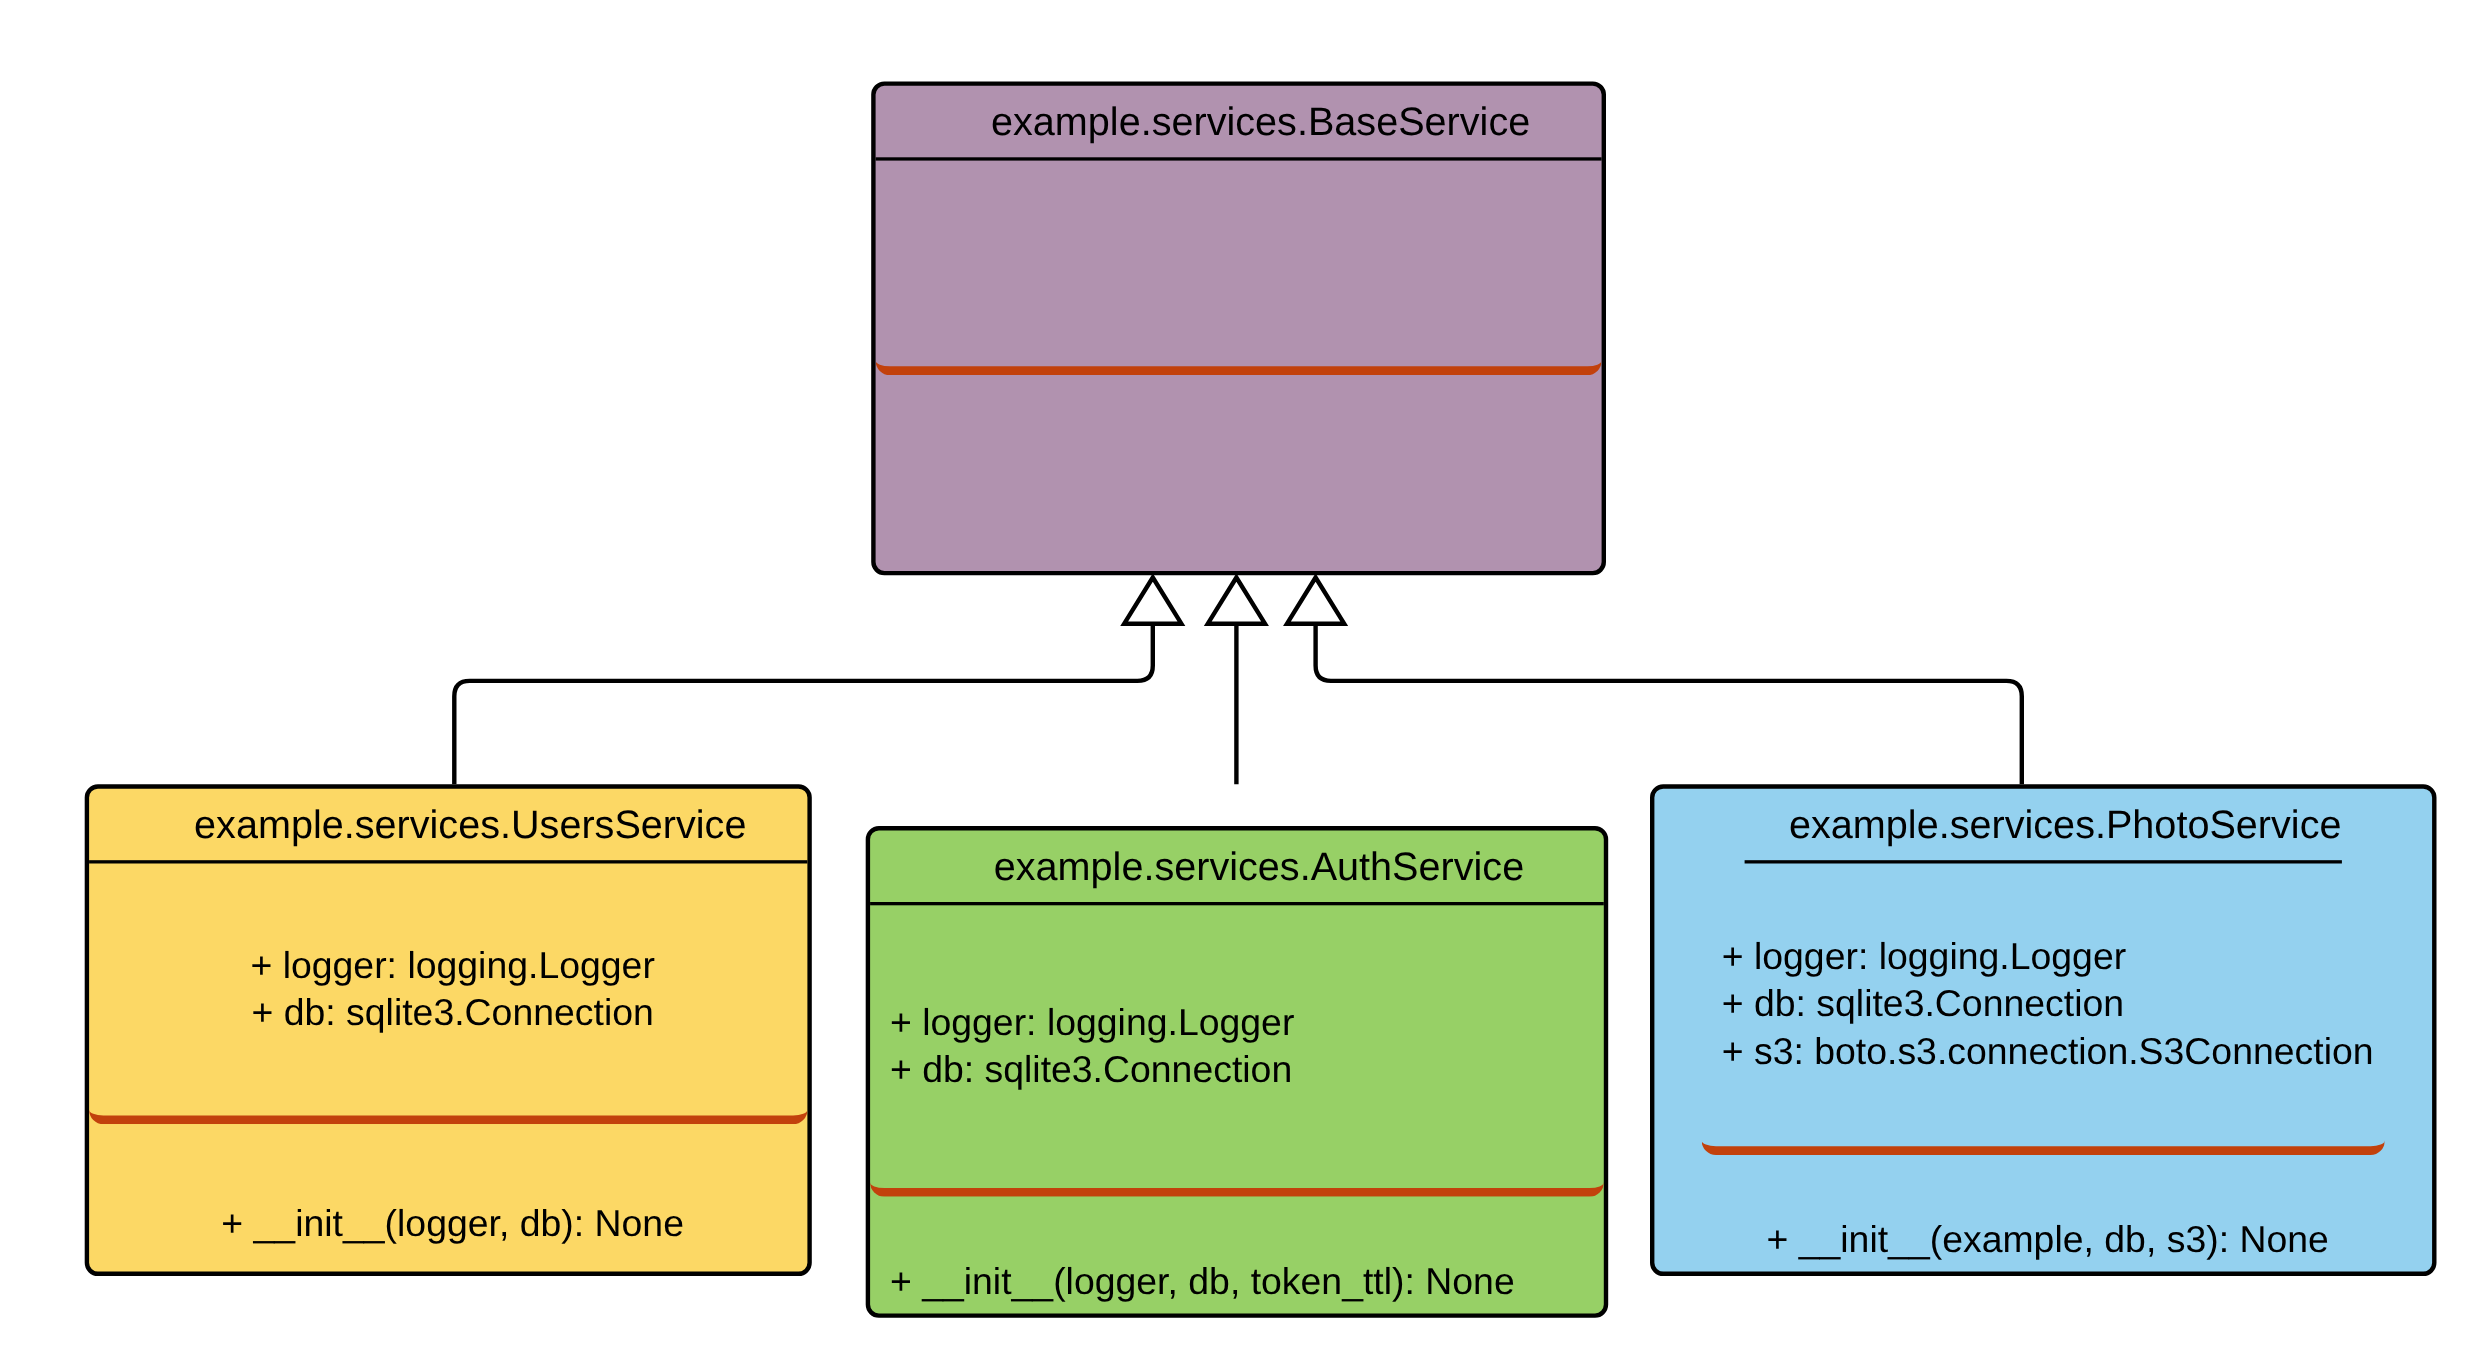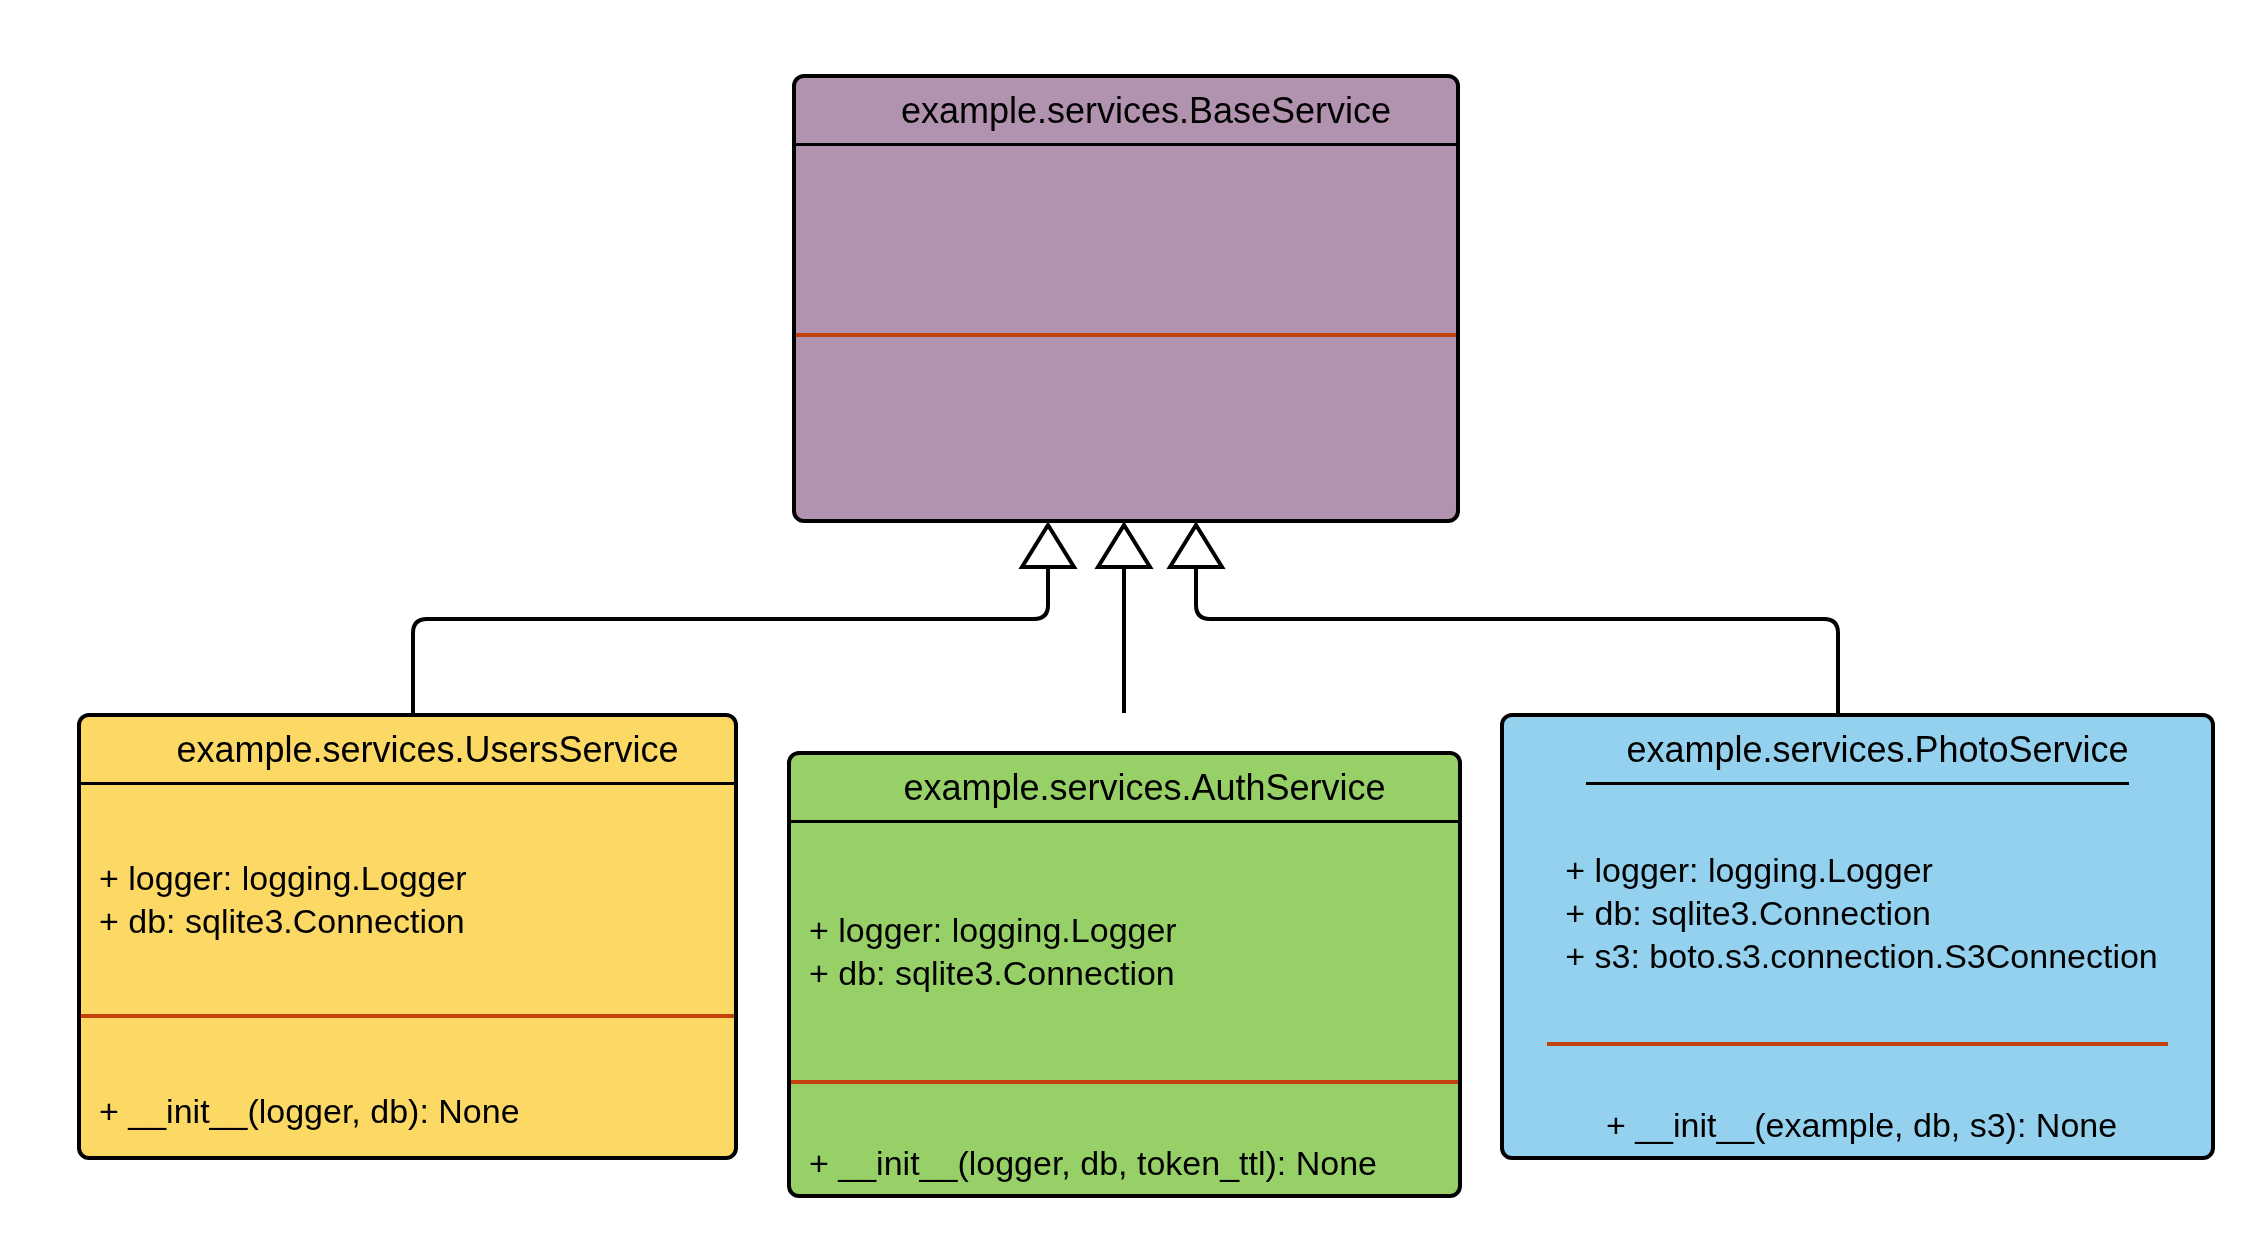--- a/index.html
+++ b/index.html
@@ -30,45 +30,46 @@
     border-bottom: 3px solid #000000;
     display: flex;
     align-items: center;
     justify-content: center;
     font-size: 36px;
     white-space: nowrap;
     padding-left: 40px;
   }
   .uml-attrs {
     box-sizing: content-box;
-    border-bottom: 4px solid #c2410c;
+    border-bottom: 8px solid #c2410c;
     display: flex;
     flex-direction: column;
     justify-content: center;
     padding-left: 18px;
     padding-right: 10px;
+    border-radius: 13px;
   }
   .uml-methods {
     flex: 1;
     display: flex;
     flex-direction: column;
     justify-content: center;
     padding-left: 18px;
     padding-right: 10px;
     margin-top: 48px;
   }
   .member-line {
     font-size: 34px;
     line-height: 43px;
     white-space: nowrap;
   }
   
   #cls-base   { left: 792px;  top: 74px;  width: 668px; height: 449px; }
   #cls-base .uml-attrs { height: 187px; }
-  #cls-users  { left: 77px;   top: 713px; width: 661px; height: 447px; }
+  #cls-users  { left: 77px;   top: 713px; width: 661px; height: 447px; text-align: center; }
   #cls-users .uml-attrs { height: 229px; }
   #cls-auth   { left: 787px;  top: 751px; width: 675px; height: 447px; }
   #cls-auth .uml-attrs { height: 257px; }
   #cls-photo  { left: 1500px; top: 713px; width: 715px; height: 447px; align-items: center; }
   #cls-photo .uml-attrs { height: 257px; }
 
   .edge-layer {
     position: absolute;
     left: 0;
     top: 0;

